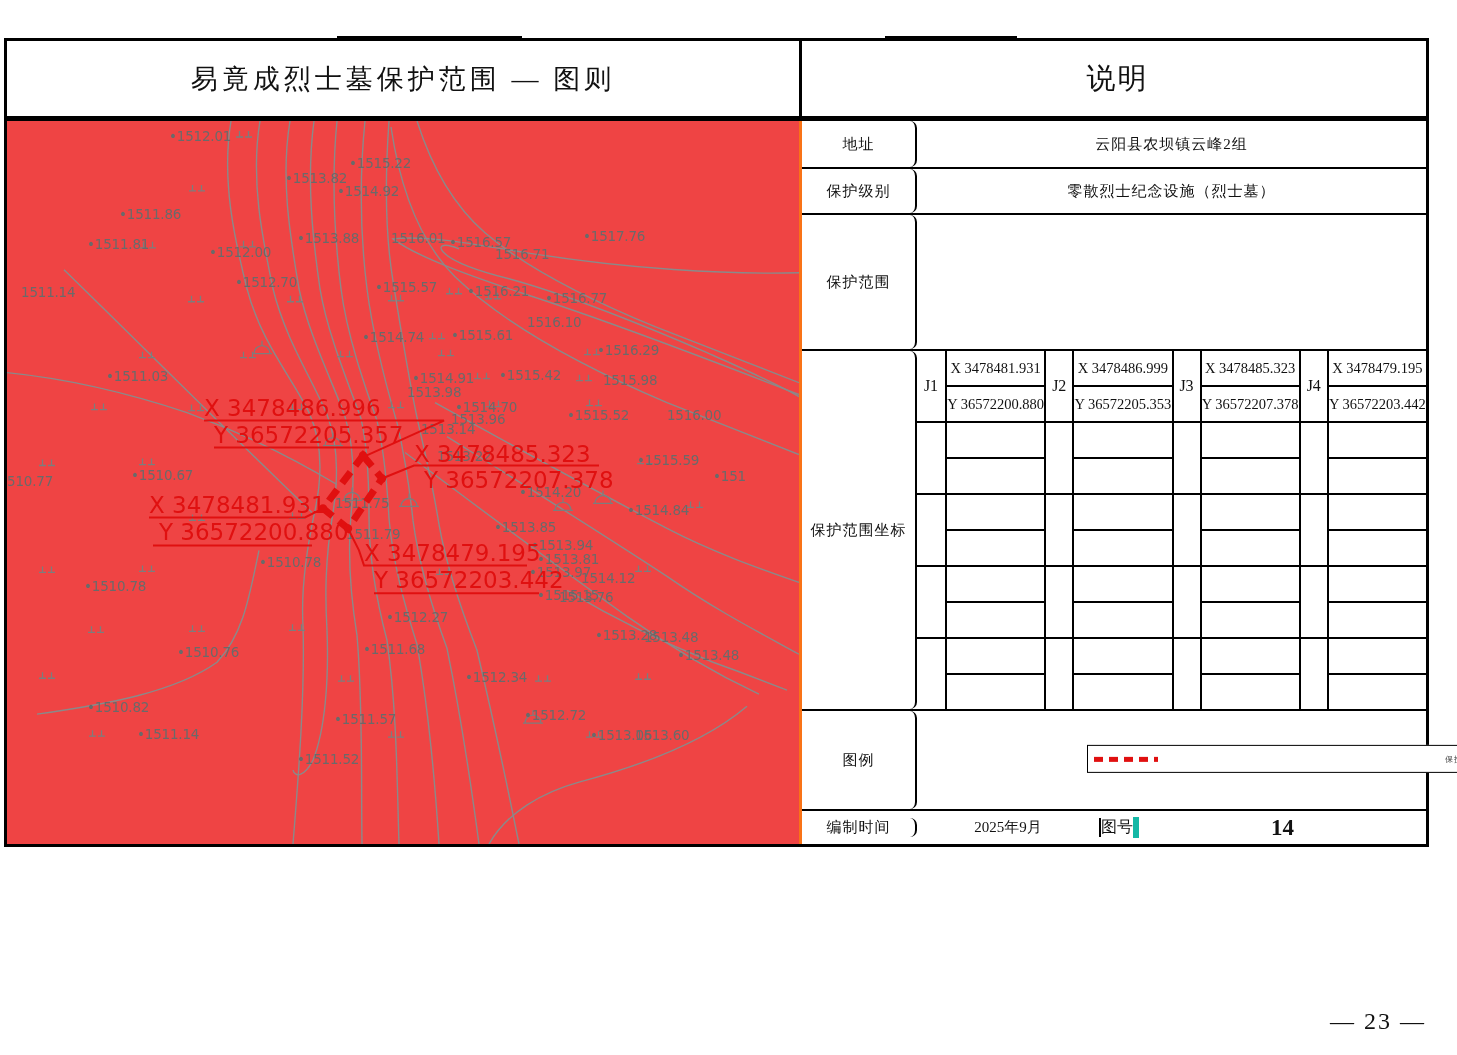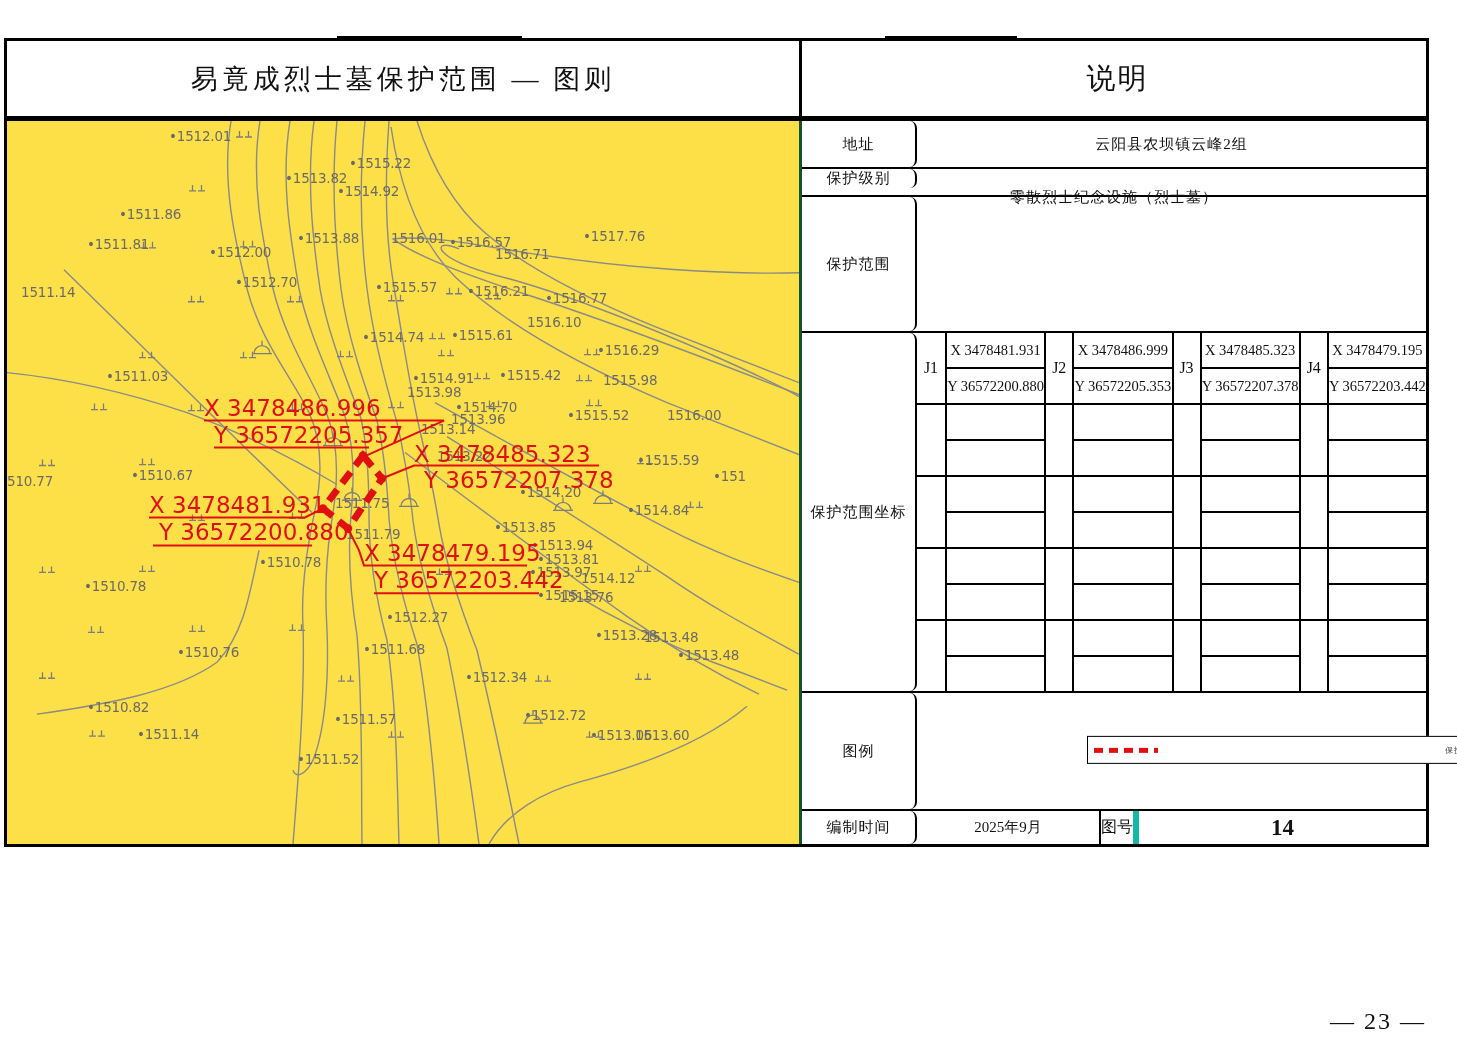--- a/index.html
+++ b/index.html
@@ -11,31 +11,31 @@
   .topmark { position:absolute; background:#000; height:5px; top:-5px; }
   .tm1 { left:330px; width:185px; }
   .tm2 { left:878px; width:132px; }
 
   .titlebar { height:80px; border-bottom:5px solid #000; display:flex; flex:0 0 auto; }
   .title-left { width:795px; border-right:3px solid #000; display:flex; align-items:center; justify-content:center;
                 font-size:27px; letter-spacing:4px; color:#111; }
   .title-right { flex:1; display:flex; align-items:center; justify-content:center; font-size:29px; letter-spacing:2px; color:#111;padding-left:7px; }
 
   .bodyrow { flex:1; display:flex; min-height:0; }
-  .map-panel { width:795px; border-right:3px solid #14532d; position:relative; background:#fde047; }
+  .map-panel { width:795px; border-right:3px solid #f97316; position:relative; background:#ef4444; }
   .map-panel svg { position:absolute; left:0; top:0; width:792px; height:100%; }
 
   .info-panel { flex:1; display:flex; flex-direction:column; color:#111; }
   .irow { display:flex; border-bottom:2px solid #000; flex:0 0 auto; }
   .label-cell { width:115px; border-right:2px solid #000; display:flex; align-items:center; justify-content:center;
                 font-size:15px; letter-spacing:1px;border-radius:7px; }
   .value-cell { flex:1; display:flex; align-items:center; justify-content:center; font-size:15px; letter-spacing:1px; }
 
   .r-address { height:48px; }
-  .r-level { height:28px;flex-direction:column; }
+  .r-level { height:46px; }
   .r-scope { height:136px; }
   .scope-col { flex:1; display:flex; flex-direction:column; }
   .scope-item { flex:1; display:flex; align-items:center; justify-content:center; font-size:15px; letter-spacing:1px;
                 border-bottom:2px solid #000; }
   .scope-item:last-child { border-bottom:none; }
 
   .r-coords { height:360px; }
   .coord-grid { flex:1; display:flex; flex-direction:column; }
   .cgroup { flex:1; display:flex; border-bottom:2px solid #000; }
   .cgroup:last-child { border-bottom:none; }
@@ -48,21 +48,21 @@
   .vy { flex:1; display:flex; align-items:center; justify-content:center; font-size:14.5px; }
 
   .r-legend { flex:1 1 auto; }
   .legend-area { flex:1; position:relative; }
   .legend-box { position:absolute; left:170px; top:50%; transform:translateY(-54%); width:410px; height:28px;
                 border:1.5px solid #000; background:#fff; }
   .legend-dash { position:absolute; left:6px; top:11px; width:64px; height:5px;
                  background:repeating-linear-gradient(90deg,#e01010 0 9px, transparent 9px 15px); }
   .legend-text { position:absolute; right:6px; top:8px; font-size:8px; color:#444; letter-spacing:1px; }
 
-  .r-date { height:33px; border-bottom:none; }
+  .r-date { height:33px; border-bottom:none;align-items:center; }
   .date-value { width:184px; border-right:2px solid #000; display:flex; align-items:center; justify-content:center; font-size:15px; }
   .sheetno-label { width:38px; border-right:6px solid #14b8a6; display:flex; align-items:center; justify-content:center; font-size:16px; }
   .sheetno-value { flex:1; display:flex; align-items:center; justify-content:center; font-size:23px;font-weight:bold; }
 
   .pagenum { position:absolute; left:1330px; top:1008px; font-size:24px; color:#111; letter-spacing:2px; }
 
   
   .contour path { fill:none; stroke:#8a8a8a; stroke-width:1.4; }
   .symline { fill:none; stroke:#7d7d7d; stroke-width:1.3; }
   .elev { font-family:"DejaVu Sans", sans-serif; font-size:13.5px; fill:#6a6a6a; letter-spacing:-0.2px; }

